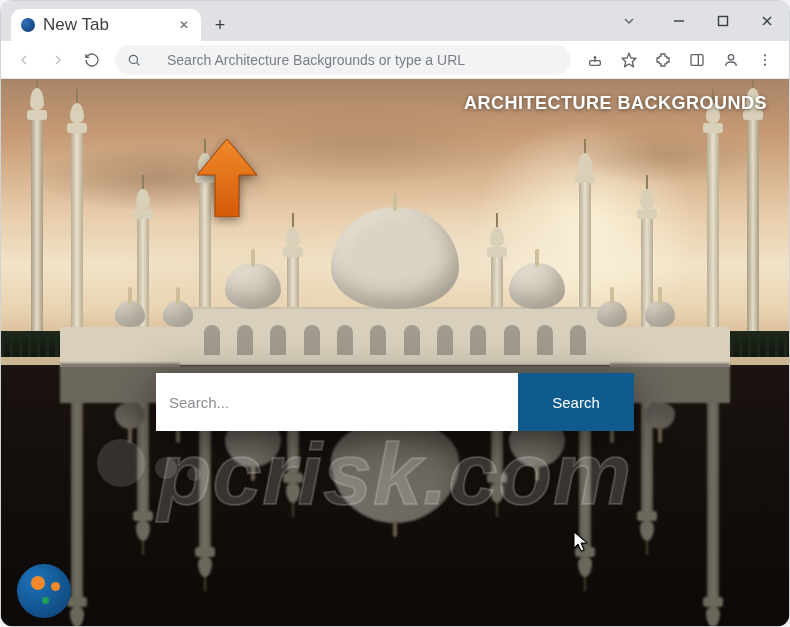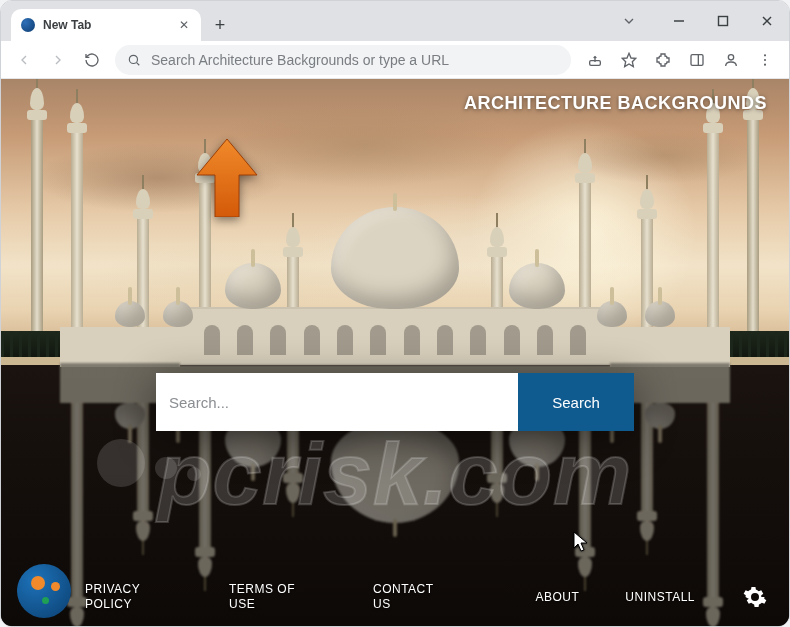--- a/index.html
+++ b/index.html
@@ -42,21 +42,21 @@
     align-items: center;
     padding: 0 10px;
     gap: 8px;
     min-width: 190px;
     position: relative;
   }
   .tab .favicon {
     width: 14px; height: 14px; border-radius: 50%;
     background: radial-gradient(circle at 30% 30%, #2e6fb8 0%, #0e3d70 100%);
   }
-  .tab .tab-title { font-size: 12px; color: #3c4043; flex: 1; font-weight: bold; }
+  .tab .tab-title { font-size: 17px; color: #3c4043; flex: 1; }
   .tab .tab-close { width: 14px; height: 14px; display: flex; align-items: center; justify-content: center; color: #5f6368; font-size: 12px; cursor: pointer; }
   .newtab-btn {
     width: 26px; height: 26px; display: flex; align-items: center; justify-content: center;
     color: #3c4043; font-size: 18px; margin-left: 6px; margin-bottom: 3px; border-radius: 50%;
     cursor: pointer;
   }
   .win-controls {
     position: absolute;
     right: 0; top: 0; height: 40px;
     display: flex; align-items: center;
@@ -95,21 +95,21 @@
     display: flex;
     align-items: center;
     padding: 0 12px;
     gap: 10px;
     color: #6b6e73;
     margin: 0 4px;
   }
   .omnibox .search-glyph { width: 14px; height: 14px; color: #5f6368; }
   .omnibox input {
     border: none; background: transparent; outline: none; flex: 1;
-    font-size: 14px; color: #3c4043;
+    font-size: 14px; color: #3c4043; margin-left: 16px;
   }
   .omnibox input::placeholder { color: #7a7d82; }
   .right-icons { display: flex; align-items: center; gap: 2px; }
   .right-icons .tool-icon { width: 32px; }
 
   
   .viewport {
     position: relative;
     width: 100%;
     height: 549px;
@@ -585,32 +585,16 @@
       </defs>
       <path d="M32 0 L62 36 L44 36 L44 78 L20 78 L20 36 L2 36 Z" fill="url(#ag)" stroke="#9c3f06" stroke-width="1"></path>
     </svg>
 
     <div class="ext-badge">
       <span class="dot d1"></span>
         <span class="dot d2"></span>
         <span class="dot d3"></span>
     </div>
 
-    <div class="footer">
-      <div class="links">
-        <a>PRIVACY POLICY</a>
-        <a>TERMS OF USE</a>
-        <a>CONTACT US</a>
-      </div>
-      <div class="right">
-        <a>ABOUT</a>
-        <a>UNINSTALL</a>
-        <div class="gear">
-          <svg viewBox="0 0 24 24" width="24" height="24" fill="#fff">
-              <path d="M12 8a4 4 0 1 0 0 8 4 4 0 0 0 0-8zm9.4 4c0 .6-.05 1.2-.15 1.7l2.1 1.6-2 3.5-2.5-1a8 8 0 0 1-2.9 1.7l-.4 2.6h-4l-.4-2.6a8 8 0 0 1-2.9-1.7l-2.5 1-2-3.5 2.1-1.6A8.7 8.7 0 0 1 2.6 12c0-.6.05-1.2.15-1.7L.65 8.7l2-3.5 2.5 1a8 8 0 0 1 2.9-1.7L8.45 2h4l.4 2.6a8 8 0 0 1 2.9 1.7l2.5-1 2 3.5-2.1 1.6c.1.5.15 1.1.15 1.7z"></path>
-            </svg>
-        </div>
-      </div>
-    </div>
 
   </div>
 
 </div>
 
 </body></html>

